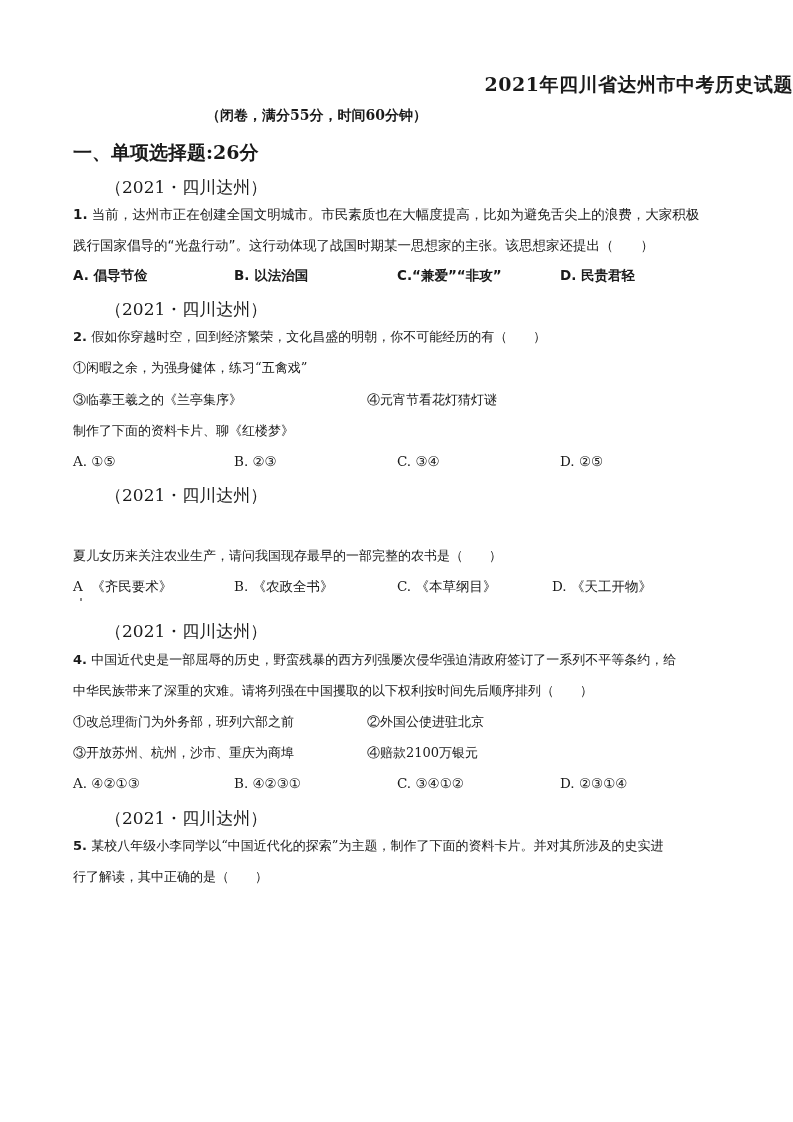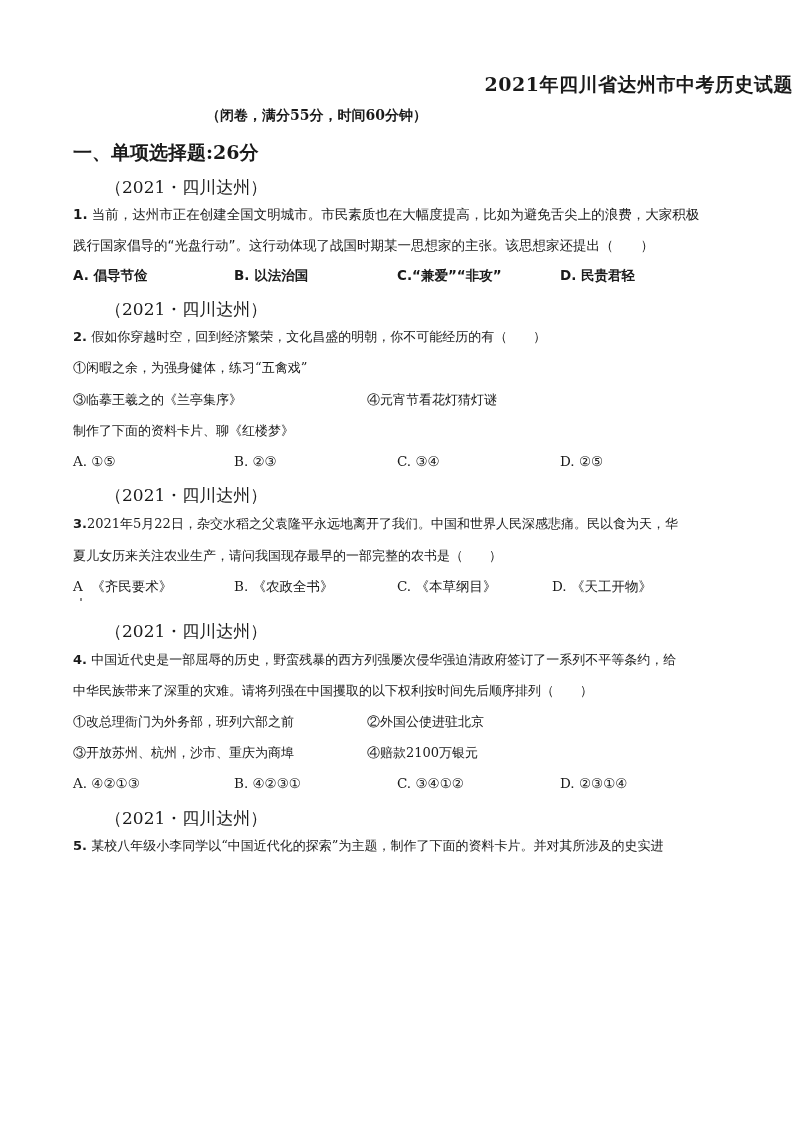--- a/index.html
+++ b/index.html
@@ -41,21 +41,20 @@
   <div class="line" style="top:359px">①闲暇之余，为强身健体，练习“五禽戏”</div>
   <div class="line" style="top:391px">③临摹王羲之的《兰亭集序》</div>
   <div class="line" style="top:391px;left:367px">④元宵节看花灯猜灯谜</div>
   <div class="line" style="top:422px">制作了下面的资料卡片、聊《红楼梦》</div>
   <div class="opt" style="top:453px;left:73px"><span>A.</span> <span>①⑤</span></div>
   <div class="opt" style="top:453px;left:234px"><span>B.</span> <span>②③</span></div>
   <div class="opt" style="top:453px;left:397px"><span>C.</span> <span>③④</span></div>
   <div class="opt" style="top:453px;left:560px"><span>D.</span> <span>②⑤</span></div>
 
   <div class="line src" style="top:484px">（2021・四川达州）</div>
-  <div class="line" style="top:515px"><span class="qnum sans">3.</span><span>2021年5月22日，杂交水稻之父袁隆平永远地离开了我们。中国和世界人民深感悲痛。民以食为天，华</span></div>
   <div class="line" style="top:547px">夏儿女历来关注农业生产，请问我国现存最早的一部完整的农书是（　　）</div>
   <div class="opt" style="top:578px;left:73px"><span>A</span>&nbsp;&nbsp;<span>《齐民要术》</span></div>
   <div class="opt" style="top:578px;left:234px"><span>B.</span> <span>《农政全书》</span></div>
   <div class="opt" style="top:578px;left:397px"><span>C.</span> <span>《本草纲目》</span></div>
   <div class="opt" style="top:578px;left:552px"><span>D.</span> <span>《天工开物》</span></div>
   <div class="tick"></div>
 
   <div class="line src" style="top:620px">（2021・四川达州）</div>
   <div class="line" style="top:651px"><span class="qnum sans">4.</span> <span>中国近代史是一部屈辱的历史，野蛮残暴的西方列强屡次侵华强迫清政府签订了一系列不平等条约，给</span></div>
   <div class="line" style="top:682px">中华民族带来了深重的灾难。请将列强在中国攫取的以下权利按时间先后顺序排列（　　）</div>
@@ -63,14 +62,15 @@
   <div class="line" style="top:713px;left:367px">②外国公使进驻北京</div>
   <div class="line" style="top:744px">③开放苏州、杭州，沙市、重庆为商埠</div>
   <div class="line" style="top:744px;left:367px">④赔款2100万银元</div>
   <div class="opt" style="top:775px;left:73px"><span>A.</span> <span>④②①③</span></div>
   <div class="opt" style="top:775px;left:234px"><span>B.</span> <span>④②③①</span></div>
   <div class="opt" style="top:775px;left:397px"><span>C.</span> <span>③④①②</span></div>
   <div class="opt" style="top:775px;left:560px"><span>D.</span> <span>②③①④</span></div>
 
   <div class="line src" style="top:807px">（2021・四川达州）</div>
   <div class="line" style="top:837px"><span class="qnum sans">5.</span> <span>某校八年级小李同学以“中国近代化的探索”为主题，制作了下面的资料卡片。并对其所涉及的史实进</span></div>
+  <div class="line" style="top:868px">行了解读，其中正确的是（　　）</div>
 
 </div>
 
 </body></html>

